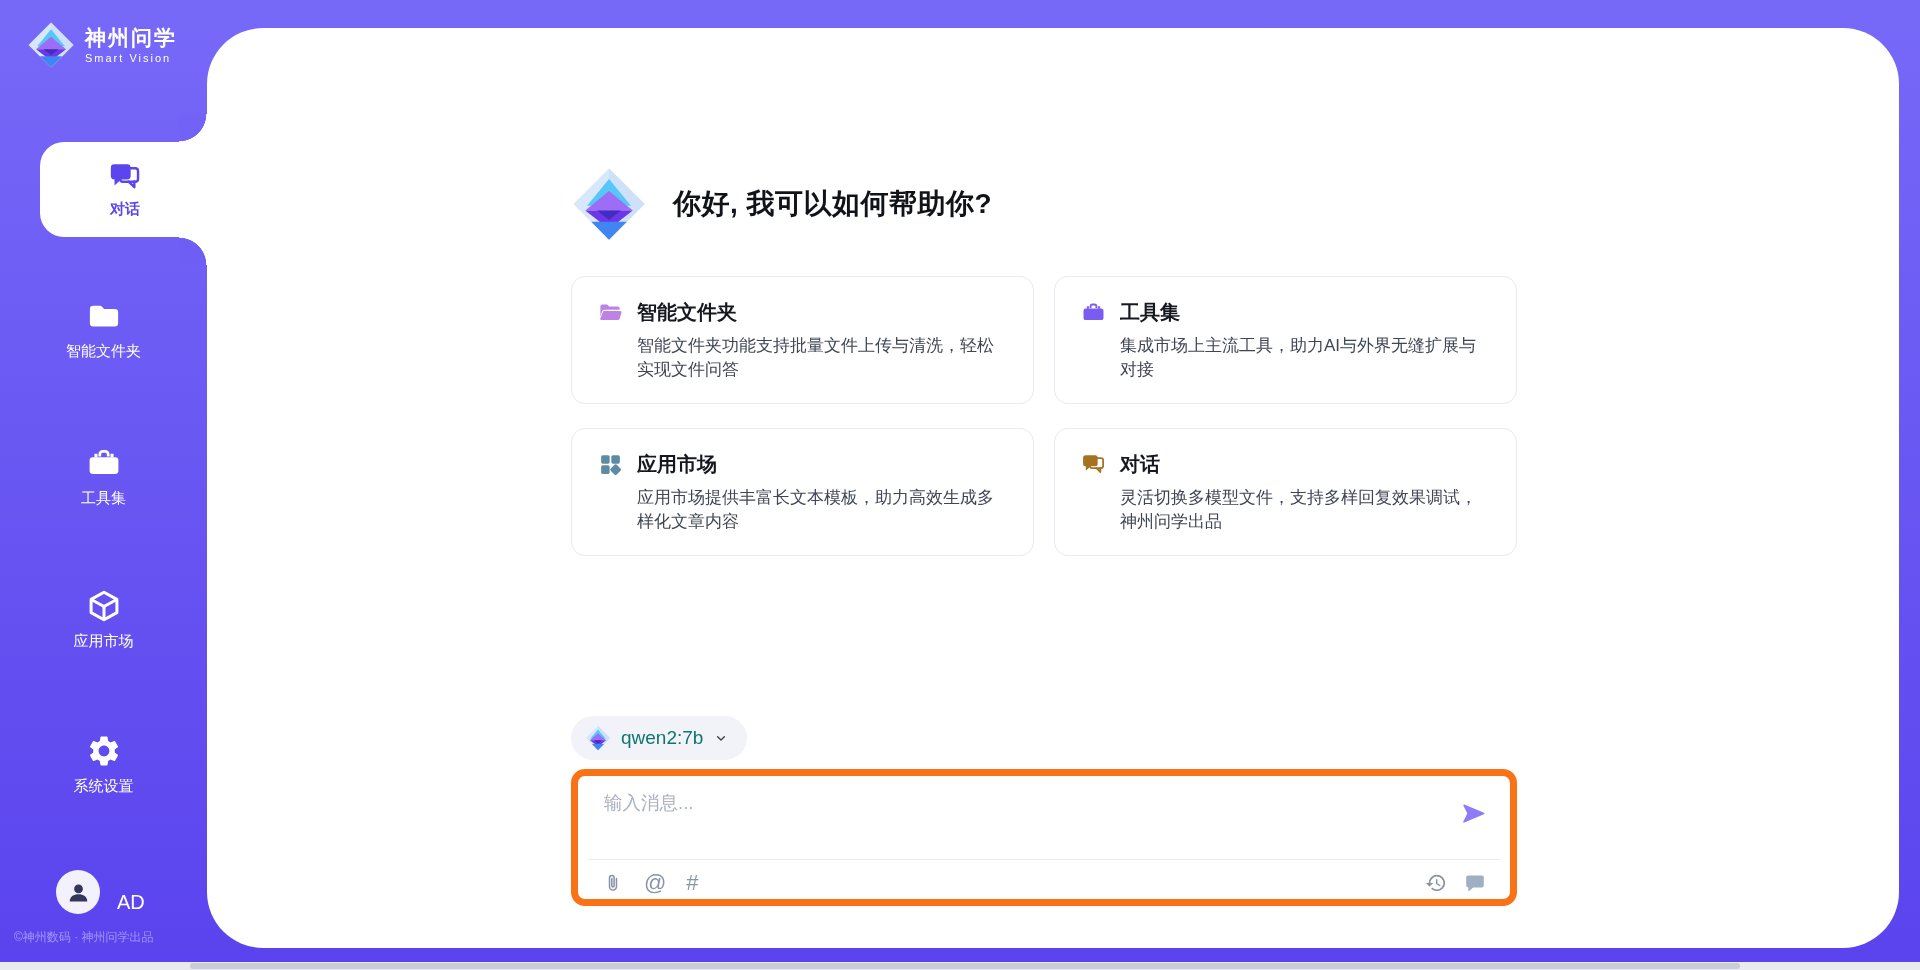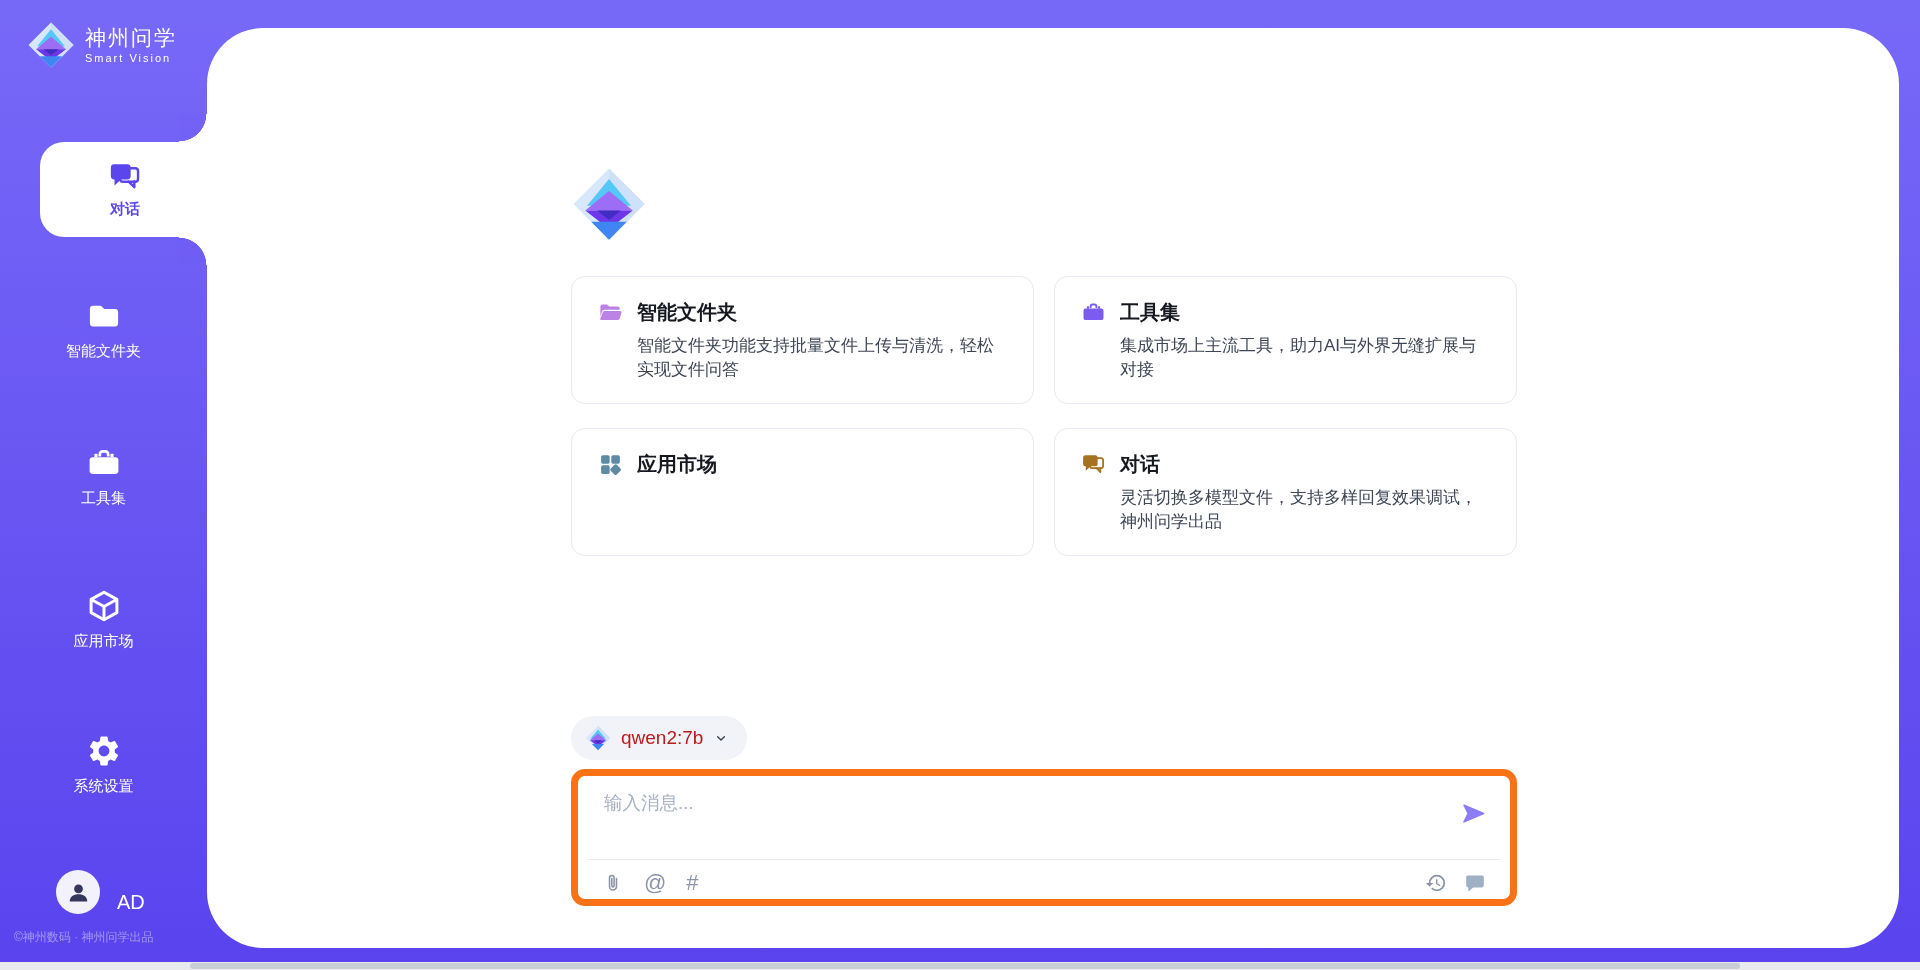--- a/index.html
+++ b/index.html
@@ -9,21 +9,21 @@
 
   
   .main{position:absolute;left:207px;top:28px;right:21px;bottom:22px;
     background:#ffffff;border-radius:56px;z-index:1;}
   .content{position:absolute;left:364px;top:0;width:946px;height:100%;}
 
   
   .sidebar{position:absolute;left:0;top:0;width:207px;height:100%;z-index:3;}
   .brand{position:absolute;left:27px;top:21px;display:flex;align-items:center;gap:10px;}
   .brand-logo{width:48px;height:48px;}
-  .brand-name{color:#fff;font-size:21px;font-weight:400;letter-spacing:2px;line-height:1.15;}
+  .brand-name{color:#fff;font-size:21px;font-weight:700;letter-spacing:2px;line-height:1.15;}
   .brand-sub{color:#fff;font-size:11px;letter-spacing:2px;margin-top:2px;}
 
   .nav-pill{position:absolute;left:40px;top:142px;width:170px;height:95px;background:#fff;
     border-radius:24px 0 0 24px;display:flex;flex-direction:column;align-items:center;
     justify-content:center;gap:6px;color:#5b46ee;cursor:pointer;}
   .notch{position:absolute;left:179px;width:28px;height:28px;}
   .notch-top{top:114px;background:radial-gradient(circle 28px at 0 0,#7263f6 0 27px,#fff 27.6px);}
   .notch-bottom{top:237px;background:radial-gradient(circle 28px at 0 100%,#6f5ef4 0 27px,#fff 27.6px);}
 
   .nav-item{position:absolute;left:0;width:207px;display:flex;flex-direction:column;
@@ -56,21 +56,21 @@
   .cicon{width:25px;height:25px;display:block;flex:0 0 auto;}
   .cicon svg{width:25px;height:25px;display:block;}
   .ctitle{font-size:20px;font-weight:700;color:#15181f;}
   .cdesc{margin-left:39px;margin-top:8px;font-size:17px;line-height:1.42;color:#3e4554;}
 
   
   .model-pill{position:absolute;left:0;top:688px;height:44px;display:inline-flex;
     align-items:center;gap:10px;padding:0 18px 0 14px;border-radius:22px;
     background:#f2f3f8;cursor:pointer;}
   .pill-logo{width:26px;height:26px;}
-  .model-name{font-size:19px;color:#b91c1c;text-align:center;}
+  .model-name{font-size:19px;color:#0f766e;text-align:center;}
   .chev{width:16px;height:16px;color:#3c4350;}
 
   
   .composer{position:absolute;left:0;top:741px;width:946px;height:137px;box-sizing:border-box;
     background:#fff;border:7px solid #f97316;border-radius:14px;}
   .msg-input{position:absolute;left:24px;top:15px;width:740px;border:none;outline:none;
     font-size:18.5px;color:#333a46;background:transparent;
     font-family:"Liberation Sans","DejaVu Sans",sans-serif;}
   .msg-input::placeholder{color:#a9b1c0;opacity:1;}
   .send{position:absolute;right:23px;top:24px;width:27px;height:27px;color:#8d7cf8;cursor:pointer;}
@@ -157,20 +157,21 @@
 
 <div class="screen">
 
   <main class="main">
     <div class="content">
 
       <div class="greeting">
         <svg class="greet-logo">
             <use href="#sym-logo"></use>
           </svg>
+        <h1 class="greet-text">你好, 我可以如何帮助你?</h1>
       </div>
 
       <div class="cards">
 
         <div class="card">
           <div class="card-head">
             <span class="cicon" style="color: rgb(188, 130, 230);">
               <svg>
                   <use href="#sym-folder-open"></use>
                 </svg>
@@ -194,20 +195,21 @@
 
         <div class="card">
           <div class="card-head">
             <span class="cicon" style="color: rgb(94, 139, 163);">
               <svg>
                   <use href="#sym-apps"></use>
                 </svg>
             </span>
             <span class="ctitle">应用市场</span>
           </div>
+          <div class="cdesc">应用市场提供丰富长文本模板，助力高效生成多样化文章内容</div>
         </div>
 
         <div class="card">
           <div class="card-head">
             <span class="cicon" style="color: rgb(165, 115, 31);">
               <svg>
                   <use href="#sym-chat"></use>
                 </svg>
             </span>
             <span class="ctitle">对话</span>

